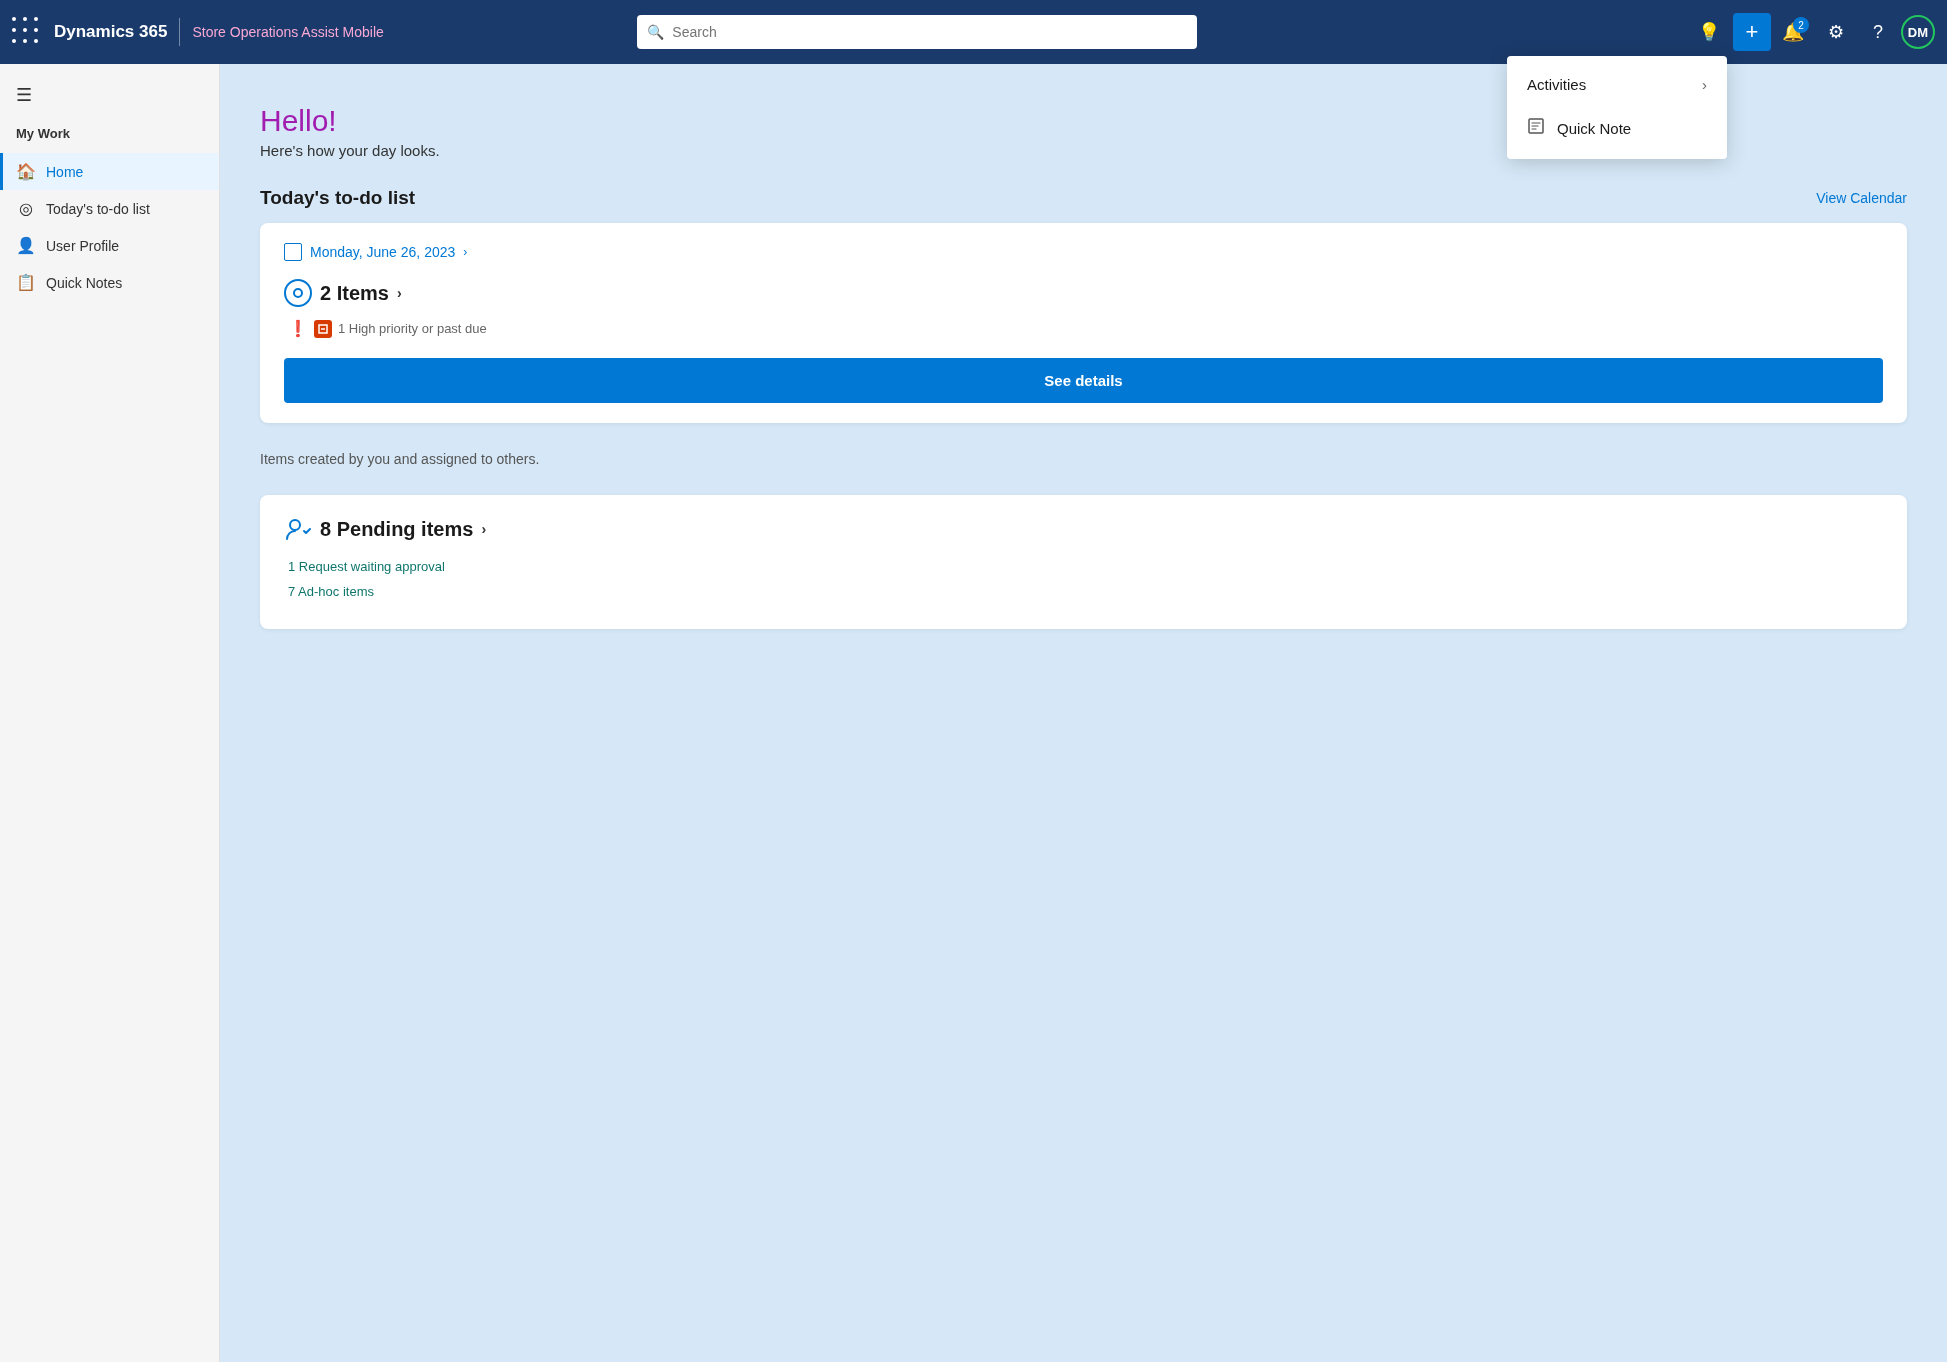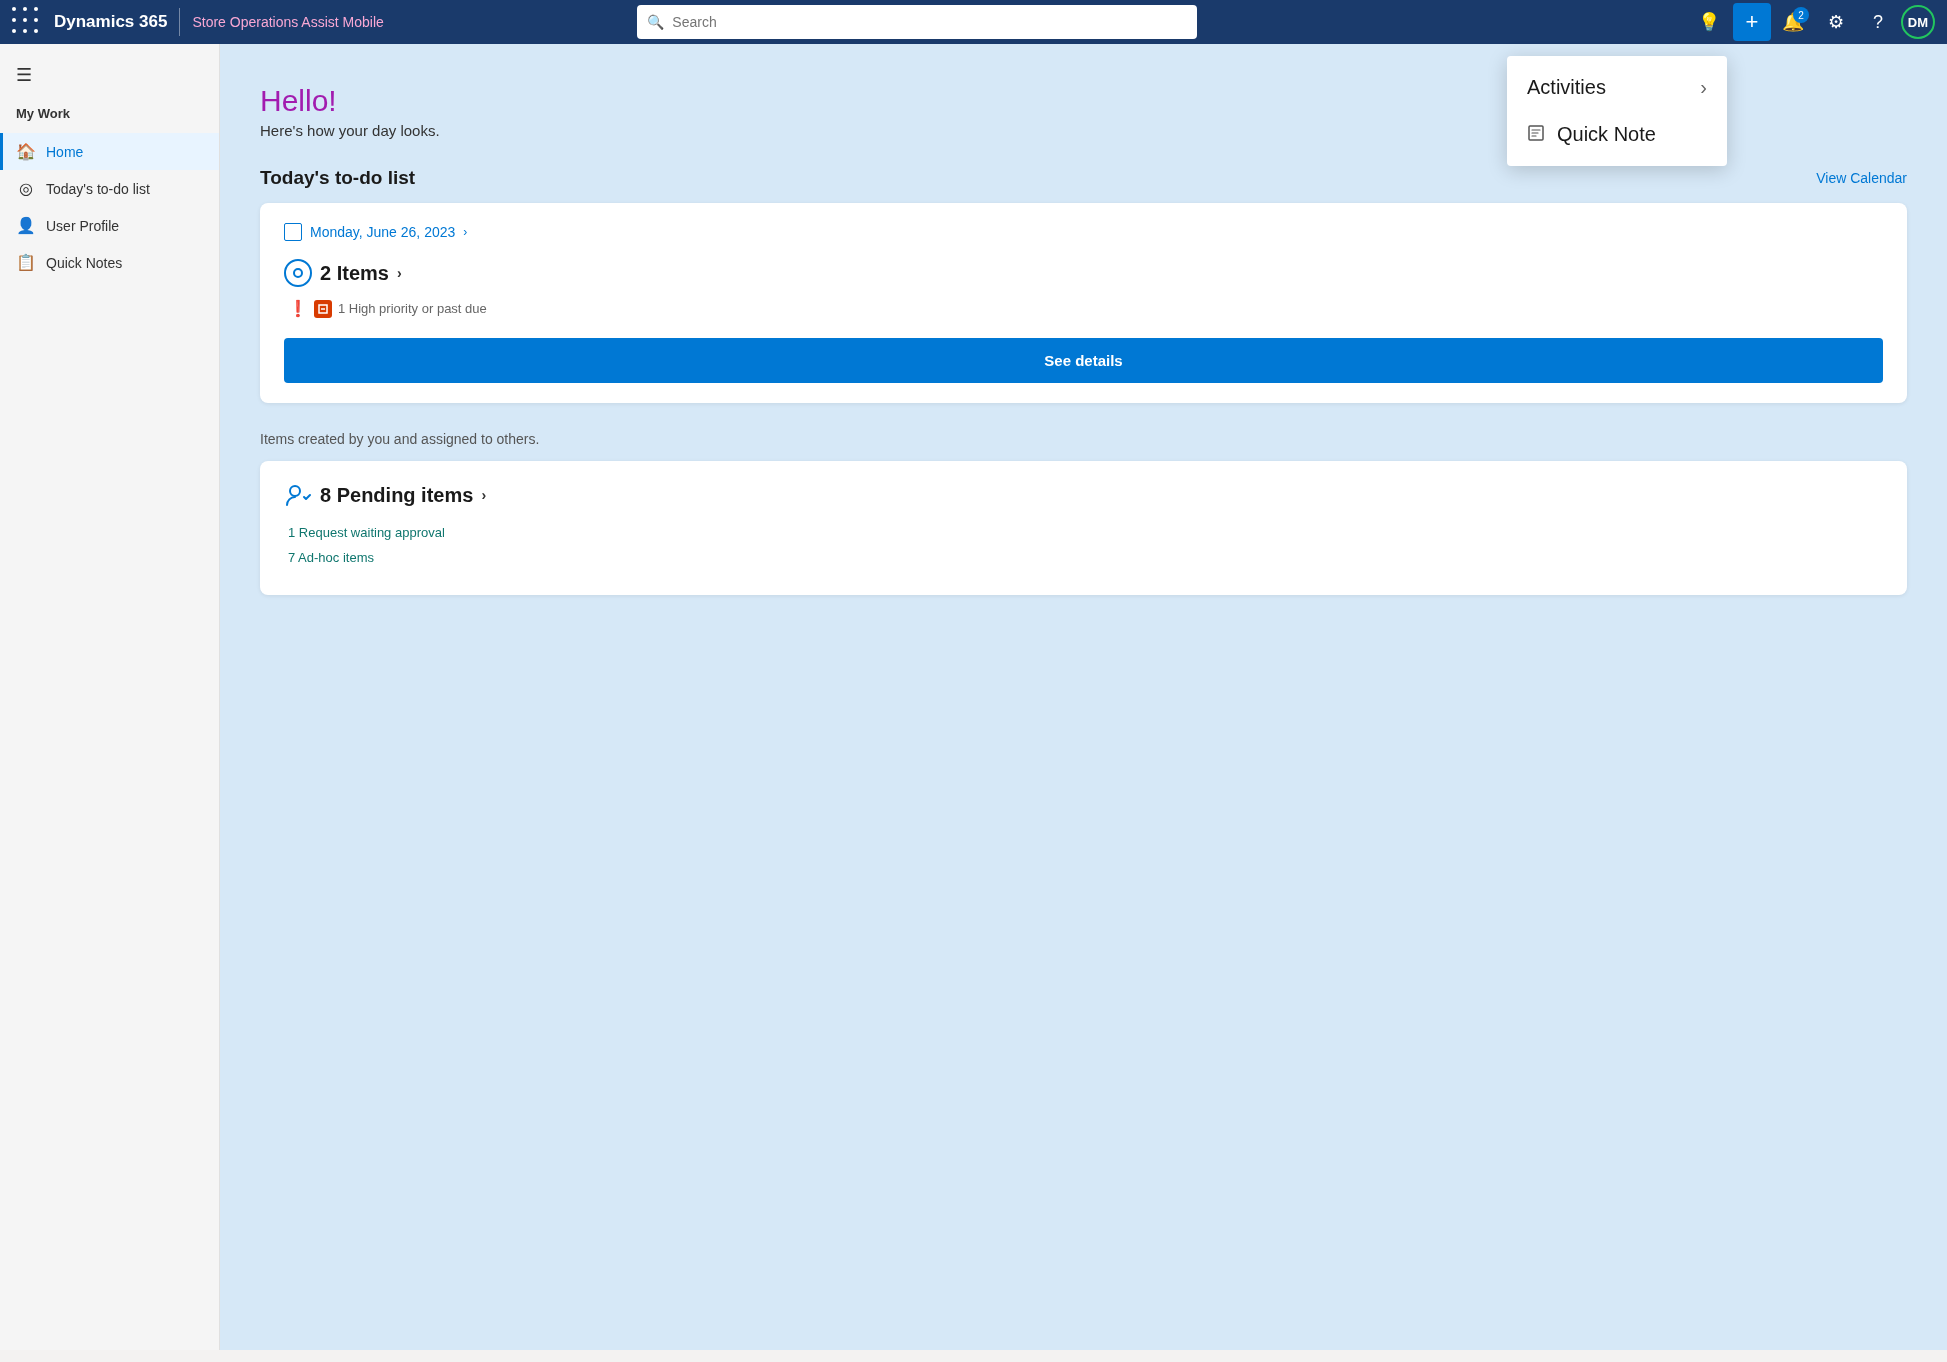--- a/index.html
+++ b/index.html
@@ -3,21 +3,21 @@
   <meta charset="utf-8">
   <style>
     * { box-sizing: border-box; margin: 0; padding: 0; }
     body { font-family: 'Segoe UI', sans-serif; background: #f3f2f1; height: 1362px; overflow: hidden; }
 
     
     .topnav {
       display: flex;
       align-items: center;
       background: #1a3a6b;
-      height: 44px;
+      height: 64px;
       padding: 0 12px;
       gap: 12px;
       position: relative;
       z-index: 100;
     }
     .topnav-grid {
       display: grid;
       grid-template-columns: repeat(3, 8px);
       grid-template-rows: repeat(3, 8px);
       gap: 3px;
@@ -255,21 +255,21 @@
       border-radius: 4px;
       padding: 14px;
       font-size: 15px;
       font-weight: 600;
       cursor: pointer;
     }
 
     .assigned-sub {
       font-size: 14px;
       color: #555;
-      margin-bottom: 14px;
+      margin-bottom: 28px;
     }
     .pending-row {
       display: flex;
       align-items: center;
       gap: 8px;
       font-size: 20px;
       font-weight: 700;
       color: #1a1a1a;
       margin-bottom: 16px;
     }
@@ -288,21 +288,21 @@
       box-shadow: 0 4px 20px rgba(0,0,0,0.18);
       width: 220px;
       z-index: 200;
       padding: 8px 0;
     }
     .dropdown-item {
       display: flex;
       align-items: center;
       gap: 12px;
       padding: 12px 20px;
-      font-size: 20px;
+      font-size: 15px;
       color: #1a1a1a;
       cursor: pointer;
     }
     .dropdown-item .chevron {
       margin-left: auto;
       color: #666;
     }
 
     
     .icon-search { color: #999; font-size: 14px; }

